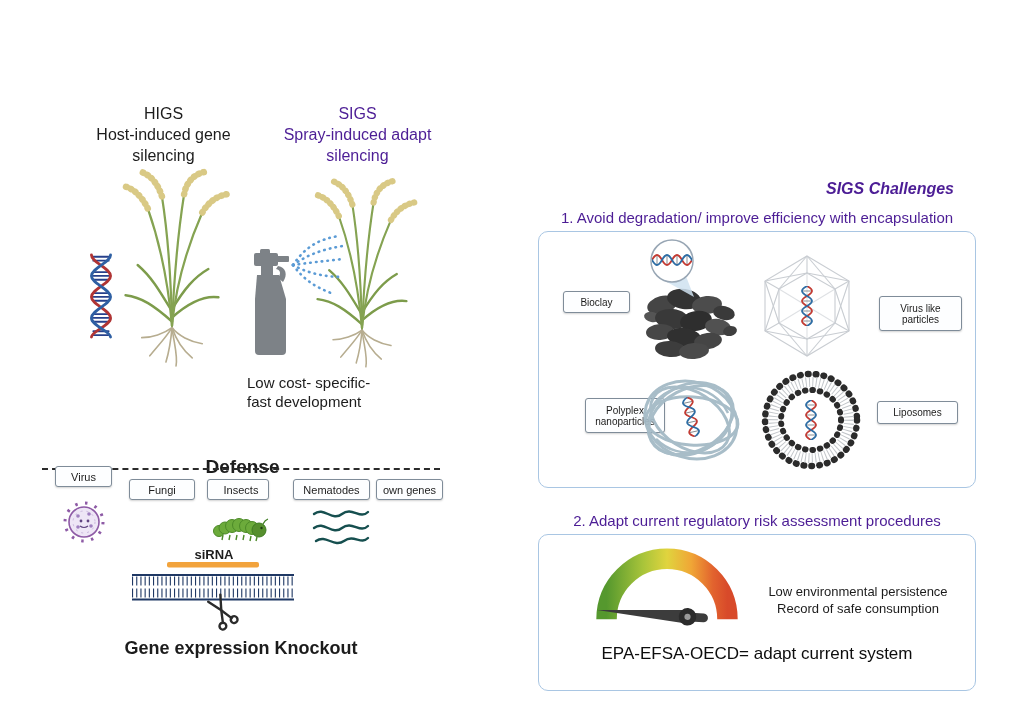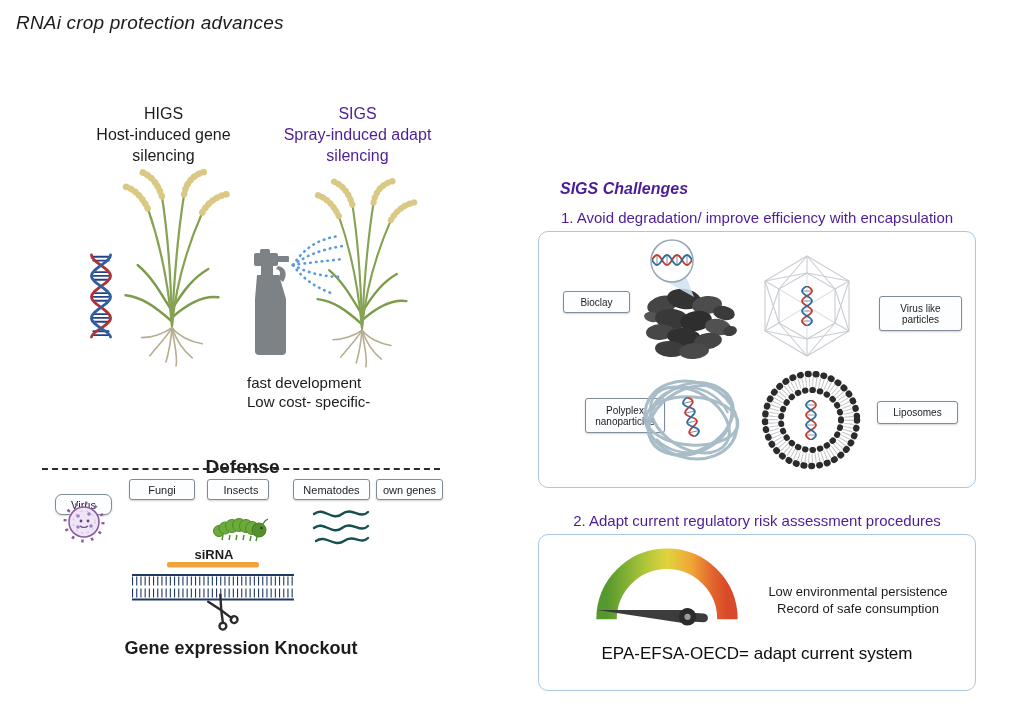--- a/index.html
+++ b/index.html
@@ -12,21 +12,21 @@
   .blue { color:#4c1d95; }
   .benefit { font-size:15px; line-height:19px; }
   .defense { font-size:19px; font-weight:bold; text-align:center; }
   .dashline { border-top:2px dashed #2b2b2b; height:0; }
   .tag { position:absolute; background:#fdfeff; border:1px solid #7f8c99; border-radius:3px;
          box-shadow:0 1px 2px rgba(0,0,0,.18); display:flex; align-items:center; justify-content:center;
          text-align:center; font-size:11px; line-height:12px; padding:1px 3px; }
   .tag-sm { font-size:10px; line-height:11px; }
   .sirna-lab { font-size:13px; font-weight:bold; text-align:center; }
   .knockout { font-size:18px; font-weight:bold; text-align:center; }
-  .chal-head { font-size:16px; font-weight:bold; font-style:italic; text-align:left; }
+  .chal-head { font-size:16px; font-weight:bold; font-style:italic; text-align:right; }
   .chal-line { font-size:15px; text-align:center; }
   .panel-box { position:absolute; border:1.5px solid #a9c6e3; border-radius:10px; background:#ffffff; }
   .reg-note { font-size:13px; line-height:17px; text-align:center; }
   .reg-conc { font-size:17px; text-align:center; color:#0d0d0d; }
   svg { display:block; }
 </style>
 </head>
 <body>
 
 <div class="stage">
@@ -87,21 +87,20 @@
         <stop offset="0" stop-color="#55982e"></stop>
         <stop offset="0.3" stop-color="#a8c43a"></stop>
         <stop offset="0.5" stop-color="#e0d43e"></stop>
         <stop offset="0.7" stop-color="#f0a636"></stop>
         <stop offset="0.88" stop-color="#e2632e"></stop>
         <stop offset="1" stop-color="#d84a2a"></stop>
       </linearGradient>
     </defs>
   </svg>
 
-  <div class="abs figure-title" style="left:16px; top:12px;">RNAi crop protection advances</div>
 
   <div class="abs col-head" style="left:66px; top:103px; width:195px;">
     <div>HIGS</div>
     <div>Host-induced gene</div>
     <div>silencing</div>
   </div>
 
   <div class="abs col-head blue" style="left:260px; top:103px; width:195px;">
     <div>SIGS</div>
     <div>Spray-induced adapt</div>
@@ -153,29 +152,29 @@
     <g fill="none" stroke="#5b9bd5" stroke-width="2.6" stroke-dasharray="0.6 5.2" stroke-linecap="round">
       <path d="M2,32 C14,14 28,6 48,3"></path>
       <path d="M2,32 C16,22 32,16 52,13"></path>
       <path d="M2,32 C16,30 34,28 52,26"></path>
       <path d="M2,32 C16,40 34,44 52,44"></path>
       <path d="M2,32 C12,46 24,54 40,60"></path>
     </g>
   </svg>
 
   <div class="abs benefit" style="left:247px; top:373px; width:185px;">
+    <div>Low cost- specific-</div>
     <div>fast development</div>
-    <div>Low cost- specific-</div>
   </div>
 
   <div class="abs defense" style="left:140px; top:456px; width:205px;">Defense</div>
 
   <div class="abs dashline" style="left:42px; top:468px; width:398px;"></div>
 
-  <div class="tag" style="left:55px; top:494px; width:57px; height:21px;border-radius:7px;">Virus</div>
+  <div class="tag" style="left:55px; top:466px; width:57px; height:21px;">Virus</div>
   <div class="tag" style="left:129px; top:479px; width:66px; height:21px;">Fungi</div>
   <div class="tag" style="left:207px; top:479px; width:62px; height:21px;padding-left:9px;">Insects</div>
   <div class="tag" style="left:293px; top:479px; width:77px; height:21px;">Nematodes</div>
   <div class="tag" style="left:376px; top:479px; width:67px; height:21px;">own genes</div>
 
   <svg class="abs" style="left:61px; top:499px;" width="46" height="46" viewBox="0 0 46 46">
     <circle cx="23" cy="23" r="19" fill="none" stroke="#8e5ba6" stroke-width="3" stroke-dasharray="2.5 7.5"></circle>
     <circle cx="23" cy="23" r="15" fill="#eee6f6" stroke="#8e5ba6" stroke-width="1.6"></circle>
     <circle cx="23" cy="23" r="11" fill="none" stroke="#c9b6dd" stroke-width="1" stroke-dasharray="2 4"></circle>
     <circle cx="17" cy="17" r="1.8" fill="#9f7fc0"></circle>

